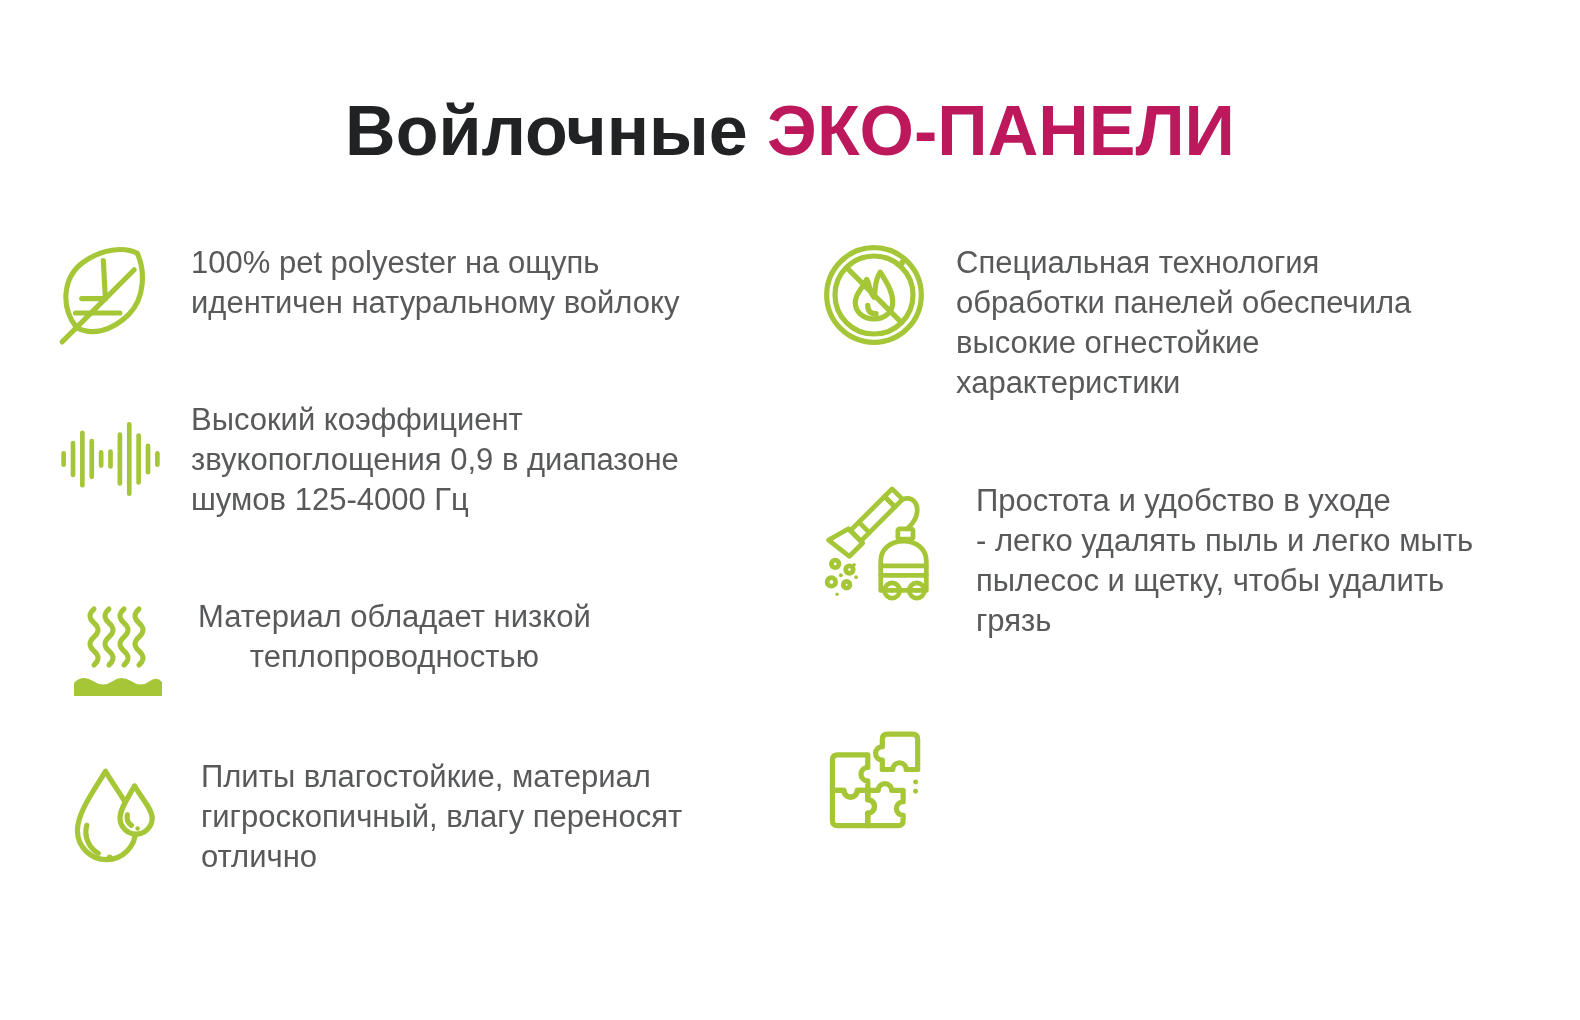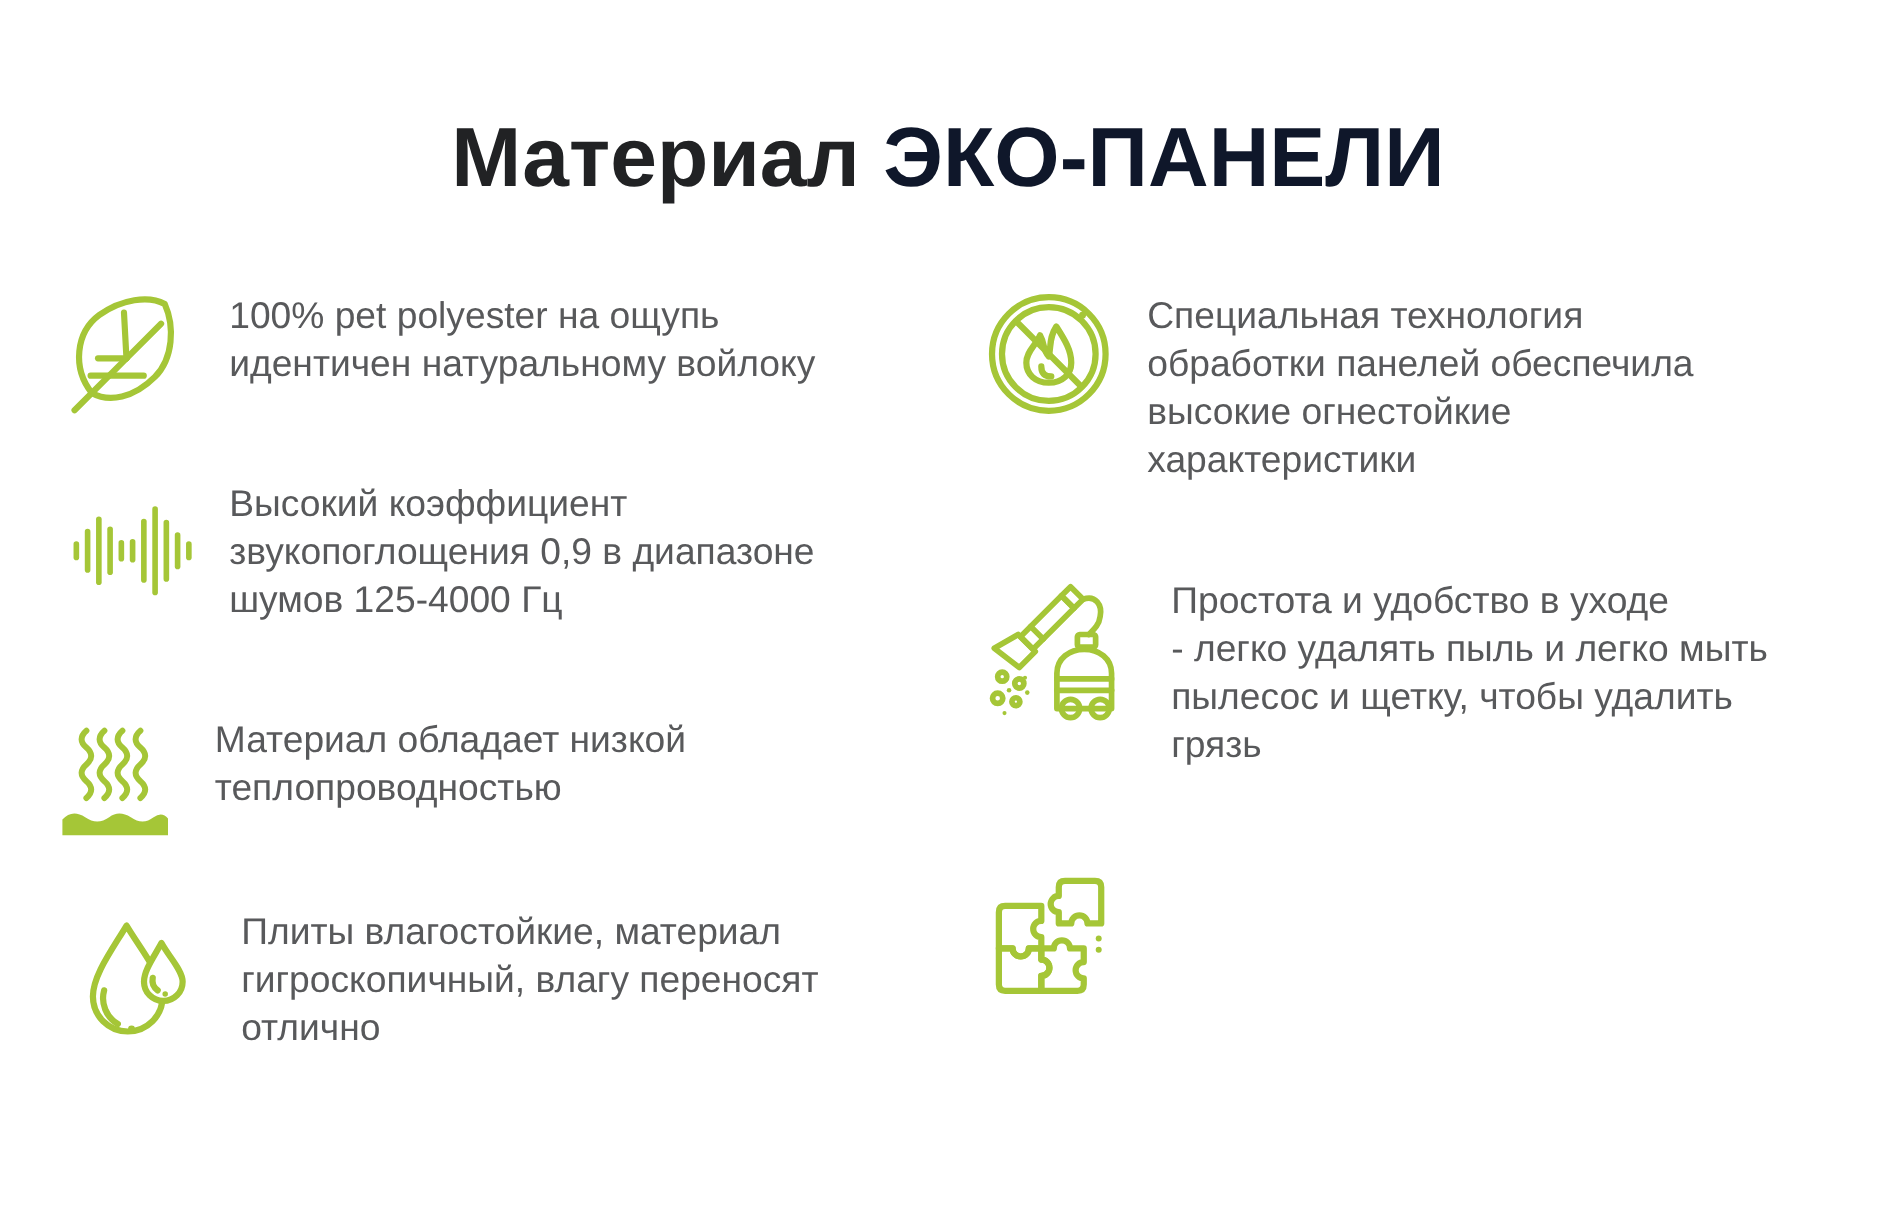--- a/index.html
+++ b/index.html
@@ -5,42 +5,42 @@
   html,body { margin:0; padding:0; }
   body {
     width:1580px; height:1020px; background:#ffffff; position:relative;
     overflow:hidden; font-family:"Liberation Sans", sans-serif;
   }
   .title {
     position:absolute; top:44px; left:0; width:1580px; text-align:center;
     font-size:70px; font-weight:bold; letter-spacing:0px; color:#212224;
     white-space:nowrap;
   }
-  .title .green { color:#0f172a; }
+  .title .green { color:#be185d; }
   .feature { position:absolute; display:flex; align-items:flex-start; }
   .feature .icon-box { flex:0 0 auto; }
   .col-left .icon-box { width:105px; margin-right:28px; }
   .col-right .icon-box { width:112px; margin-right:22px; }
   .feature .text {
     font-size:31px; line-height:40px; color:#58595b; white-space:pre-line;
     max-width:640px;
   }
   
   .ic path, .ic line, .ic circle, .ic rect, .ic polyline {
     stroke:#a5c637; fill:none; stroke-width:5; stroke-linecap:round; stroke-linejoin:round;
   }
   .ic .fl  { fill:#a5c637; stroke:none; }
   .ic .wfl { fill:#ffffff; stroke:#a5c637; }
   .mt18 { margin-top:18px; }
   .mt6  { margin-top:6px; }
 </style>
 </head>
 <body>
 
-<h1 class="title"><span>Материал </span><span class="green">ЭКО-ПАНЕЛИ</span></h1>
+<h1 class="title"><span>Войлочные </span><span class="green">ЭКО-ПАНЕЛИ</span></h1>
 
 <div class="feature col-left" style="left:58px; top:243px;justify-content:center;">
   <div class="icon-box">
     <svg class="ic" width="103" height="103" viewBox="0 0 100 100">
       <path d="M 18 82 C 2 62 5 33 24 19 C 42 6 64 3 77 10 C 85 28 84 54 69 69 C 52 86 32 90 18 82 Z"></path>
       <path d="M 4 96 L 46 54"></path>
       <path d="M 46 54 L 44 17"></path>
       <path d="M 46 54 L 74 26"></path>
       <path d="M 23 54 L 46 54"></path>
       <path d="M 17 68 L 60 68"></path>
@@ -64,21 +64,21 @@
       <line x1="86" y1="18" x2="86" y2="68"></line>
       <line x1="96" y1="29" x2="96" y2="57"></line>
       <line x1="106" y1="37" x2="106" y2="49"></line>
     </svg>
   </div>
   <div class="text">Высокий коэффициент
 звукопоглощения 0,9 в диапазоне
 шумов 125-4000 Гц</div>
 </div>
 
-<div class="feature col-left" style="left:46px; top:597px;">
+<div class="feature col-left" style="left:65px; top:597px;text-align:center;">
   <div class="icon-box">
     <svg class="ic" width="100" height="102" viewBox="0 0 100 102">
       <path d="M 26 12 q -8 7 0 14 q 8 7 0 14 q -8 7 0 14 q 8 7 0 14" stroke-width="6"></path>
       <path d="M 41 12 q -8 7 0 14 q 8 7 0 14 q -8 7 0 14 q 8 7 0 14" stroke-width="6"></path>
       <path d="M 56 12 q -8 7 0 14 q 8 7 0 14 q -8 7 0 14 q 8 7 0 14" stroke-width="6"></path>
       <path d="M 71 12 q -8 7 0 14 q 8 7 0 14 q -8 7 0 14 q 8 7 0 14" stroke-width="6"></path>
       <path class="fl" d="M 6 99 L 6 86 Q 14 77 25 84 Q 35 91 45 84 Q 53 78 63 84 Q 73 91 82 84 Q 89 79 94 85 L 94 99 Z"></path>
     </svg>
   </div>
   <div class="text">Материал обладает низкой

